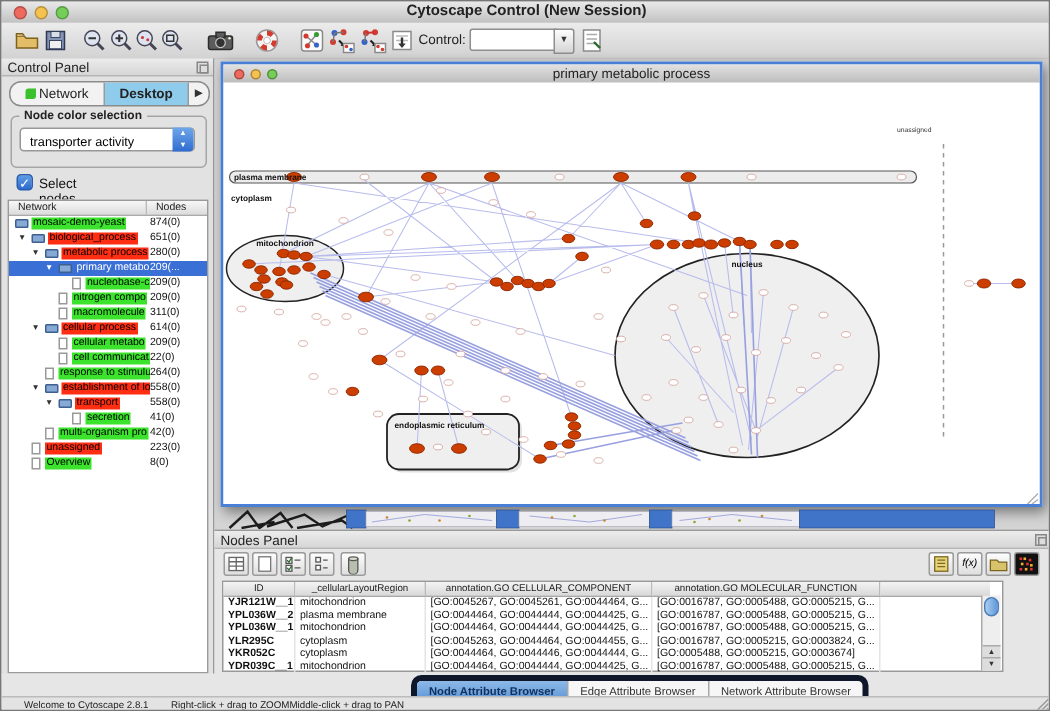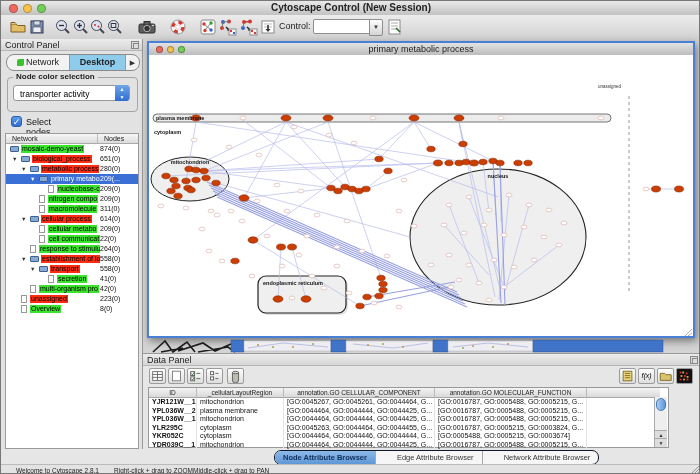--- a/index.html
+++ b/index.html
@@ -63,21 +63,21 @@
   #dptable{left:5px;top:33px;width:521px;height:61px;border:1px solid #999;background:#fff;box-sizing:border-box;font-size:7px;}
   .hc{top:0;height:10px;background:linear-gradient(#f4f4f4,#d9d9d9);border-bottom:1px solid #a8a8a8;border-right:1px solid #bbb;font-size:6.5px;color:#222;line-height:10px;text-align:center;box-sizing:border-box;overflow:hidden;white-space:nowrap;}
   .drow{left:0;width:506px;height:8.5px;line-height:8.5px;white-space:nowrap;}
   .dc{position:absolute;top:0;height:8.5px;overflow:hidden;border-right:1px solid #e4e4e4;padding-left:3px;box-sizing:border-box;color:#111;}
   .dc.id{font-weight:bold;}
   #dpscroll{left:511px;top:43px;width:13px;height:50px;background:#eee;border-left:1px solid #aaa;box-sizing:border-box;}
   #dpthumb{left:1px;top:1px;width:10px;height:13px;background:linear-gradient(90deg,#a8cdf0,#5f97d8);border:1px solid #4a7cb8;border-radius:5px;box-sizing:border-box;}
   .sarrow{left:0;width:12px;height:8px;background:#ddd;border-top:1px solid #aaa;font-size:5px;text-align:center;line-height:8px;color:#333;}
   
   #tabsrow{left:0;top:448px;width:700px;height:15px;background:#e6e6e6;}
-  #pill{left:273px;top:1px;height:13px;display:flex;border:1px solid #0f172a;border-radius:7px;overflow:hidden;background:#f6f6f6;gap:13px;}
+  #pill{left:273px;top:1px;height:13px;display:flex;border:4px solid #0f172a;border-radius:7px;overflow:hidden;background:#f6f6f6;}
   .ptab{height:13px;line-height:13px;font-size:7.5px;padding:0 8px;color:#333;border-right:1px solid #a8a8a8;}
   .ptab.sel{background:linear-gradient(#8db9e8,#5e96d6);color:#10305e;font-weight:bold;}
   .ptab:last-child{border-right:none;}
   #statusbar{left:0;top:463px;width:700px;height:11px;background:#e3e3e3;border-top:1px solid #bbb;font-size:6.5px;color:#222;}
   #statusbar span{position:absolute;top:2px;}
 </style>
 </head>
 <body>
 
 <div id="app">
@@ -493,21 +493,21 @@
             <circle cx="170" cy="5" r=".9"></circle>
             <circle cx="240" cy="5" r=".9"></circle>
             <circle cx="320" cy="9" r=".9"></circle>
             <circle cx="350" cy="8" r=".9"></circle>
           </g>
       </g>
     </svg>
   </div>
 
   <div class="abs" id="dpanel">
-    <div class="abs panehdr"><span>Data Panel</span></div>
+    <div class="abs panehdr"><span>Nodes Panel</span></div>
     <div class="abs floaticon"></div>
 
     <div class="abs dbtn" style="left:6px"><svg viewBox="0 0 17 16" width="15" height="14">
           <rect x="3" y="3" width="11" height="10" fill="#fff" stroke="#666"></rect>
           <line x1="3" y1="6.3" x2="14" y2="6.3" stroke="#666"></line>
           <line x1="3" y1="9.6" x2="14" y2="9.6" stroke="#666"></line>
           <line x1="8.5" y1="3" x2="8.5" y2="13" stroke="#666"></line>
         </svg></div>
     <div class="abs dbtn" style="left:25px"><svg viewBox="0 0 17 16" width="15" height="14">
           <rect x="4" y="2.5" width="9" height="11" fill="#fff" stroke="#777"></rect>

